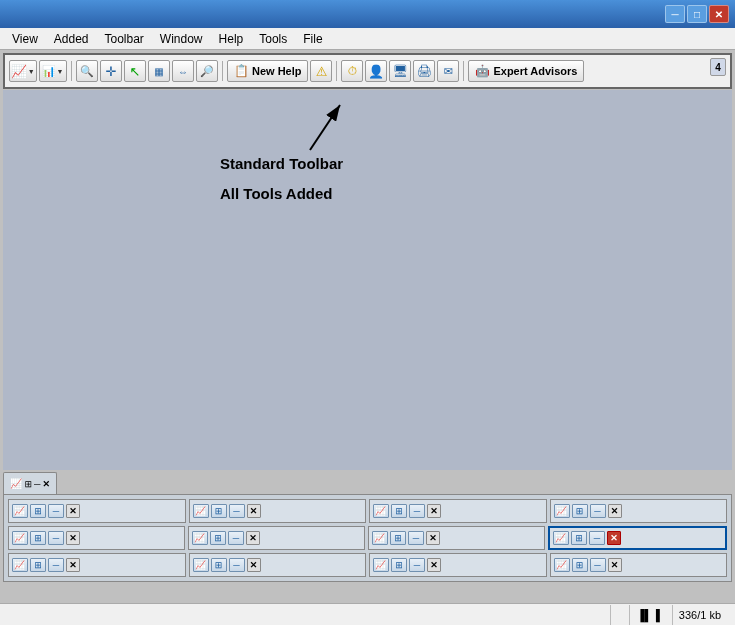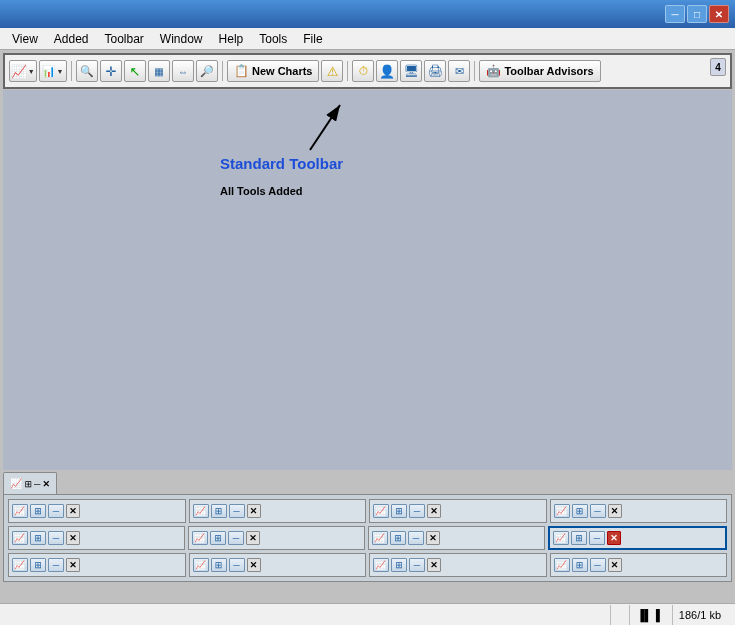--- a/index.html
+++ b/index.html
@@ -164,28 +164,28 @@
       left: 180px;
       width: 250px;
       height: 130px;
     }
     .annotation-text {
       position: absolute;
       top: 60px;
       left: 40px;
       font-size: 15px;
       font-weight: bold;
-      color: #1d4ed8;
+      color: #000000;
       text-align: center;
     }
     .annotation-text2 {
       position: absolute;
       top: 90px;
       left: 40px;
-      font-size: 11px;
+      font-size: 15px;
       font-weight: bold;
       color: #000;
       text-align: right;
     }
 
     
     .arrow-svg {
       position: absolute;
       top: 0;
       left: 0;
@@ -362,21 +362,21 @@
   <div class="toolbar-btn">
     <span style="color:#2060a0;font-size:10px;">⇔</span>
   </div>
   <div class="toolbar-btn">
     <span style="color:#2060a0;font-size:11px;">🔎</span>
   </div>
   <div class="toolbar-separator"></div>
 
   <div class="toolbar-btn-new-order">
     <span style="color:#2080c0;font-size:12px;">📋</span>
-    <span>New Charts</span>
+    <span>New Help</span>
   </div>
 
   <div class="toolbar-btn">
     <span style="color:#d0a000;font-size:13px;">⚠</span>
   </div>
   <div class="toolbar-separator"></div>
 
   <div class="toolbar-btn">
     <span style="color:#d0a000;font-size:12px;">⏱</span>
   </div>
@@ -389,21 +389,21 @@
   <div class="toolbar-btn">
     <span style="color:#2060a0;font-size:12px;">🖨</span>
   </div>
   <div class="toolbar-btn">
     <span style="color:#2060a0;font-size:11px;">✉</span>
   </div>
   <div class="toolbar-separator"></div>
 
   <div class="toolbar-btn-expert">
     <span style="color:#00a000;font-size:12px;">🤖</span>
-    <span>Toolbar Advisors</span>
+    <span>Expert Advisors</span>
   </div>
 
   <div class="toolbar-corner-num">4</div>
 </div>
 
 <div class="main-area">
 </div>
 
 <div class="annotation-container">
   <svg class="arrow-svg" width="250" height="150">
@@ -514,15 +514,15 @@
     </div>
   </div>
 </div>
 
 <div class="status-bar">
   <div class="status-bar-segment"></div>
   <div class="status-bar-segment">
     <span>▐▌▐</span>
   </div>
   <div class="status-bar-segment">
-    <span>186/1 kb</span>
+    <span>336/1 kb</span>
   </div>
 </div>
 
 </body></html>

